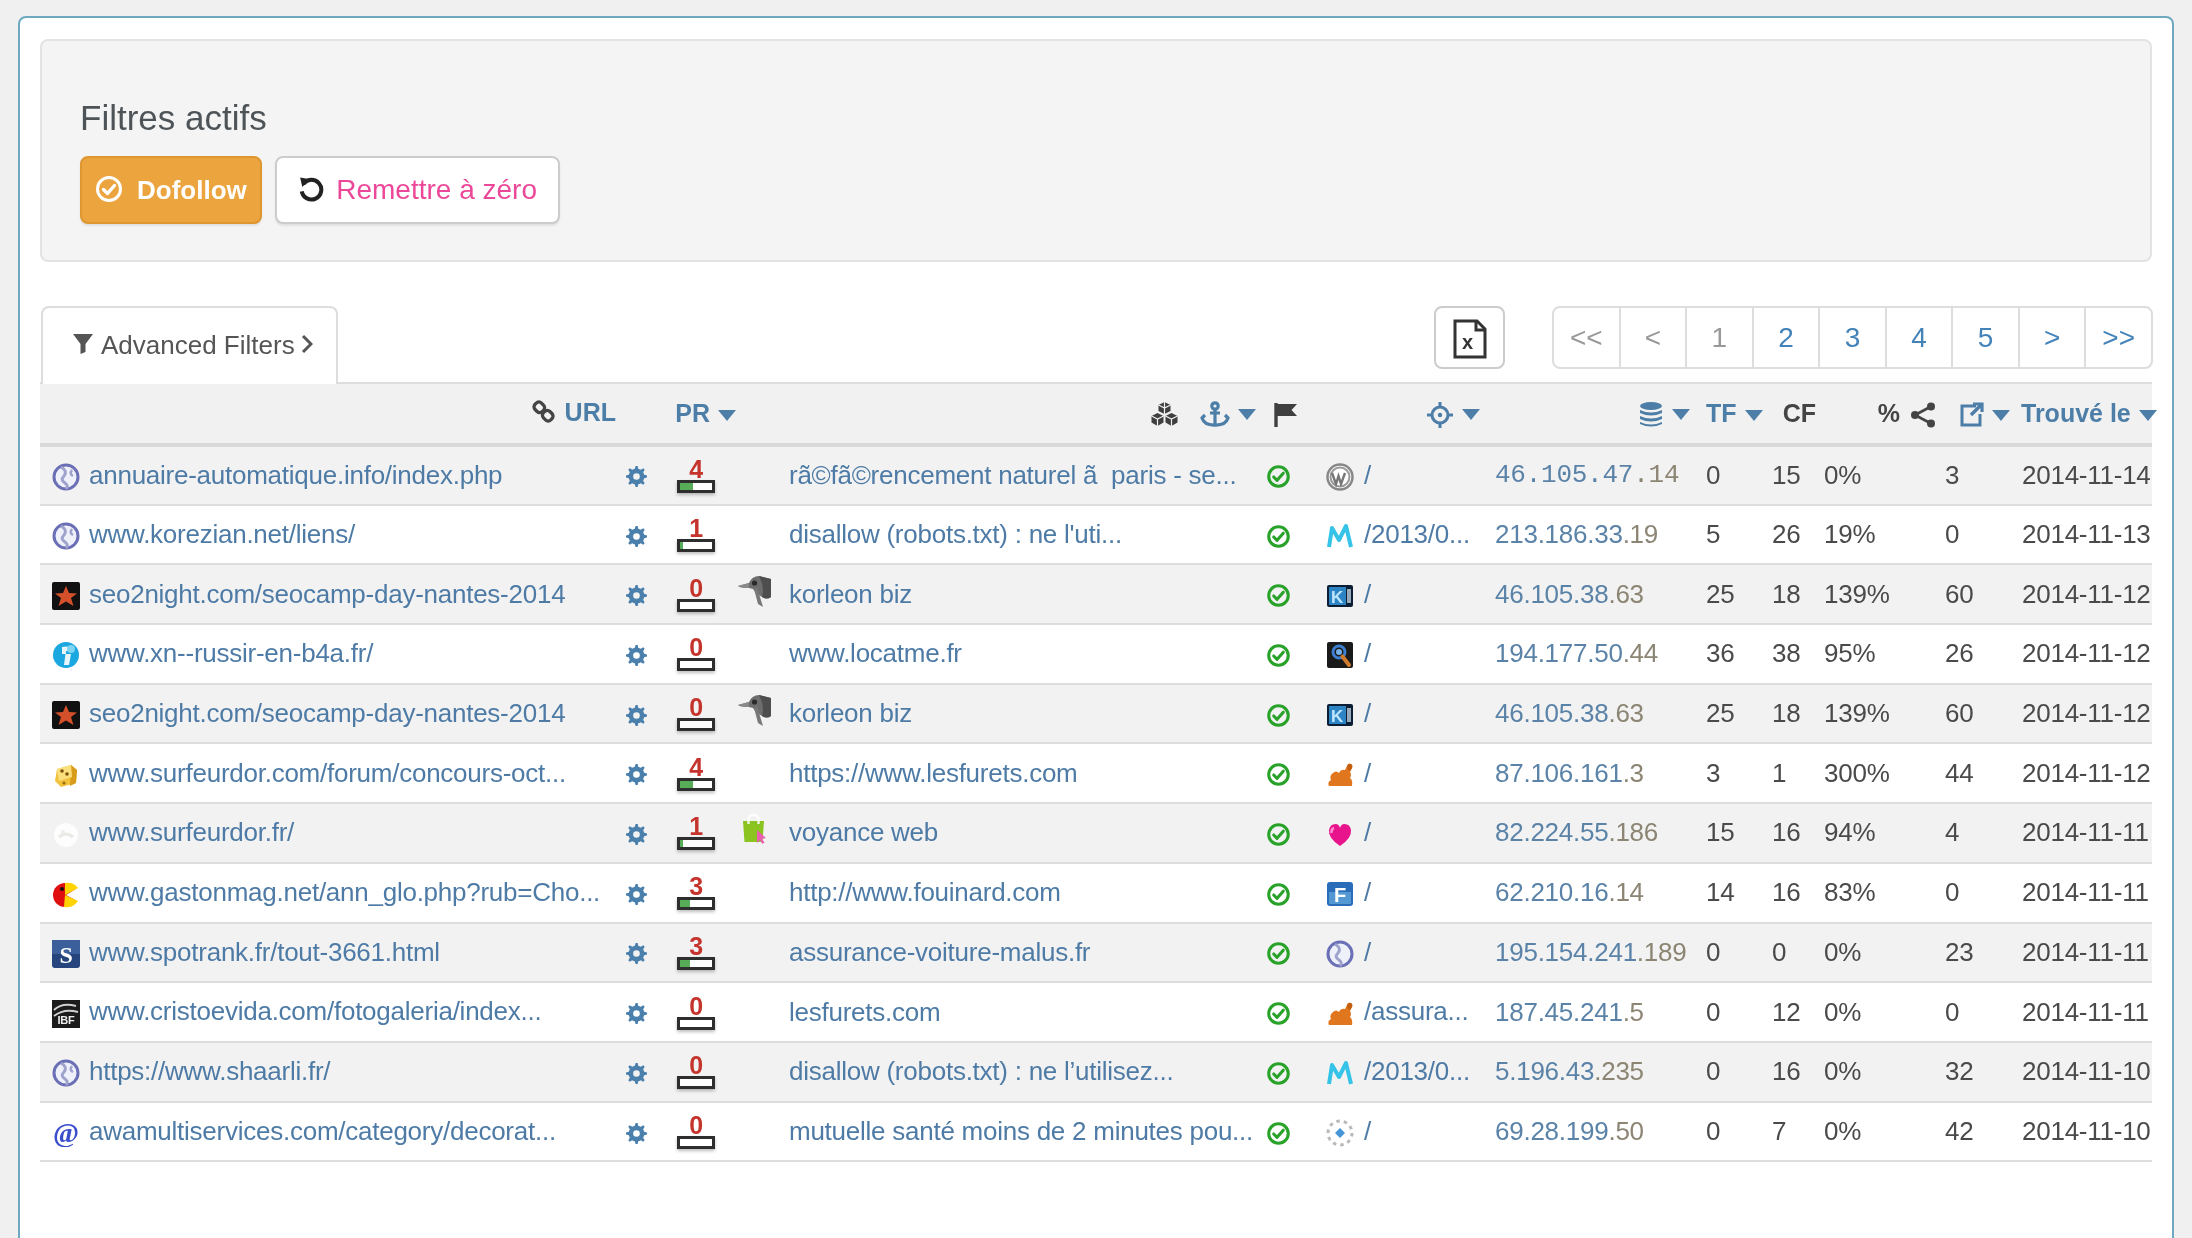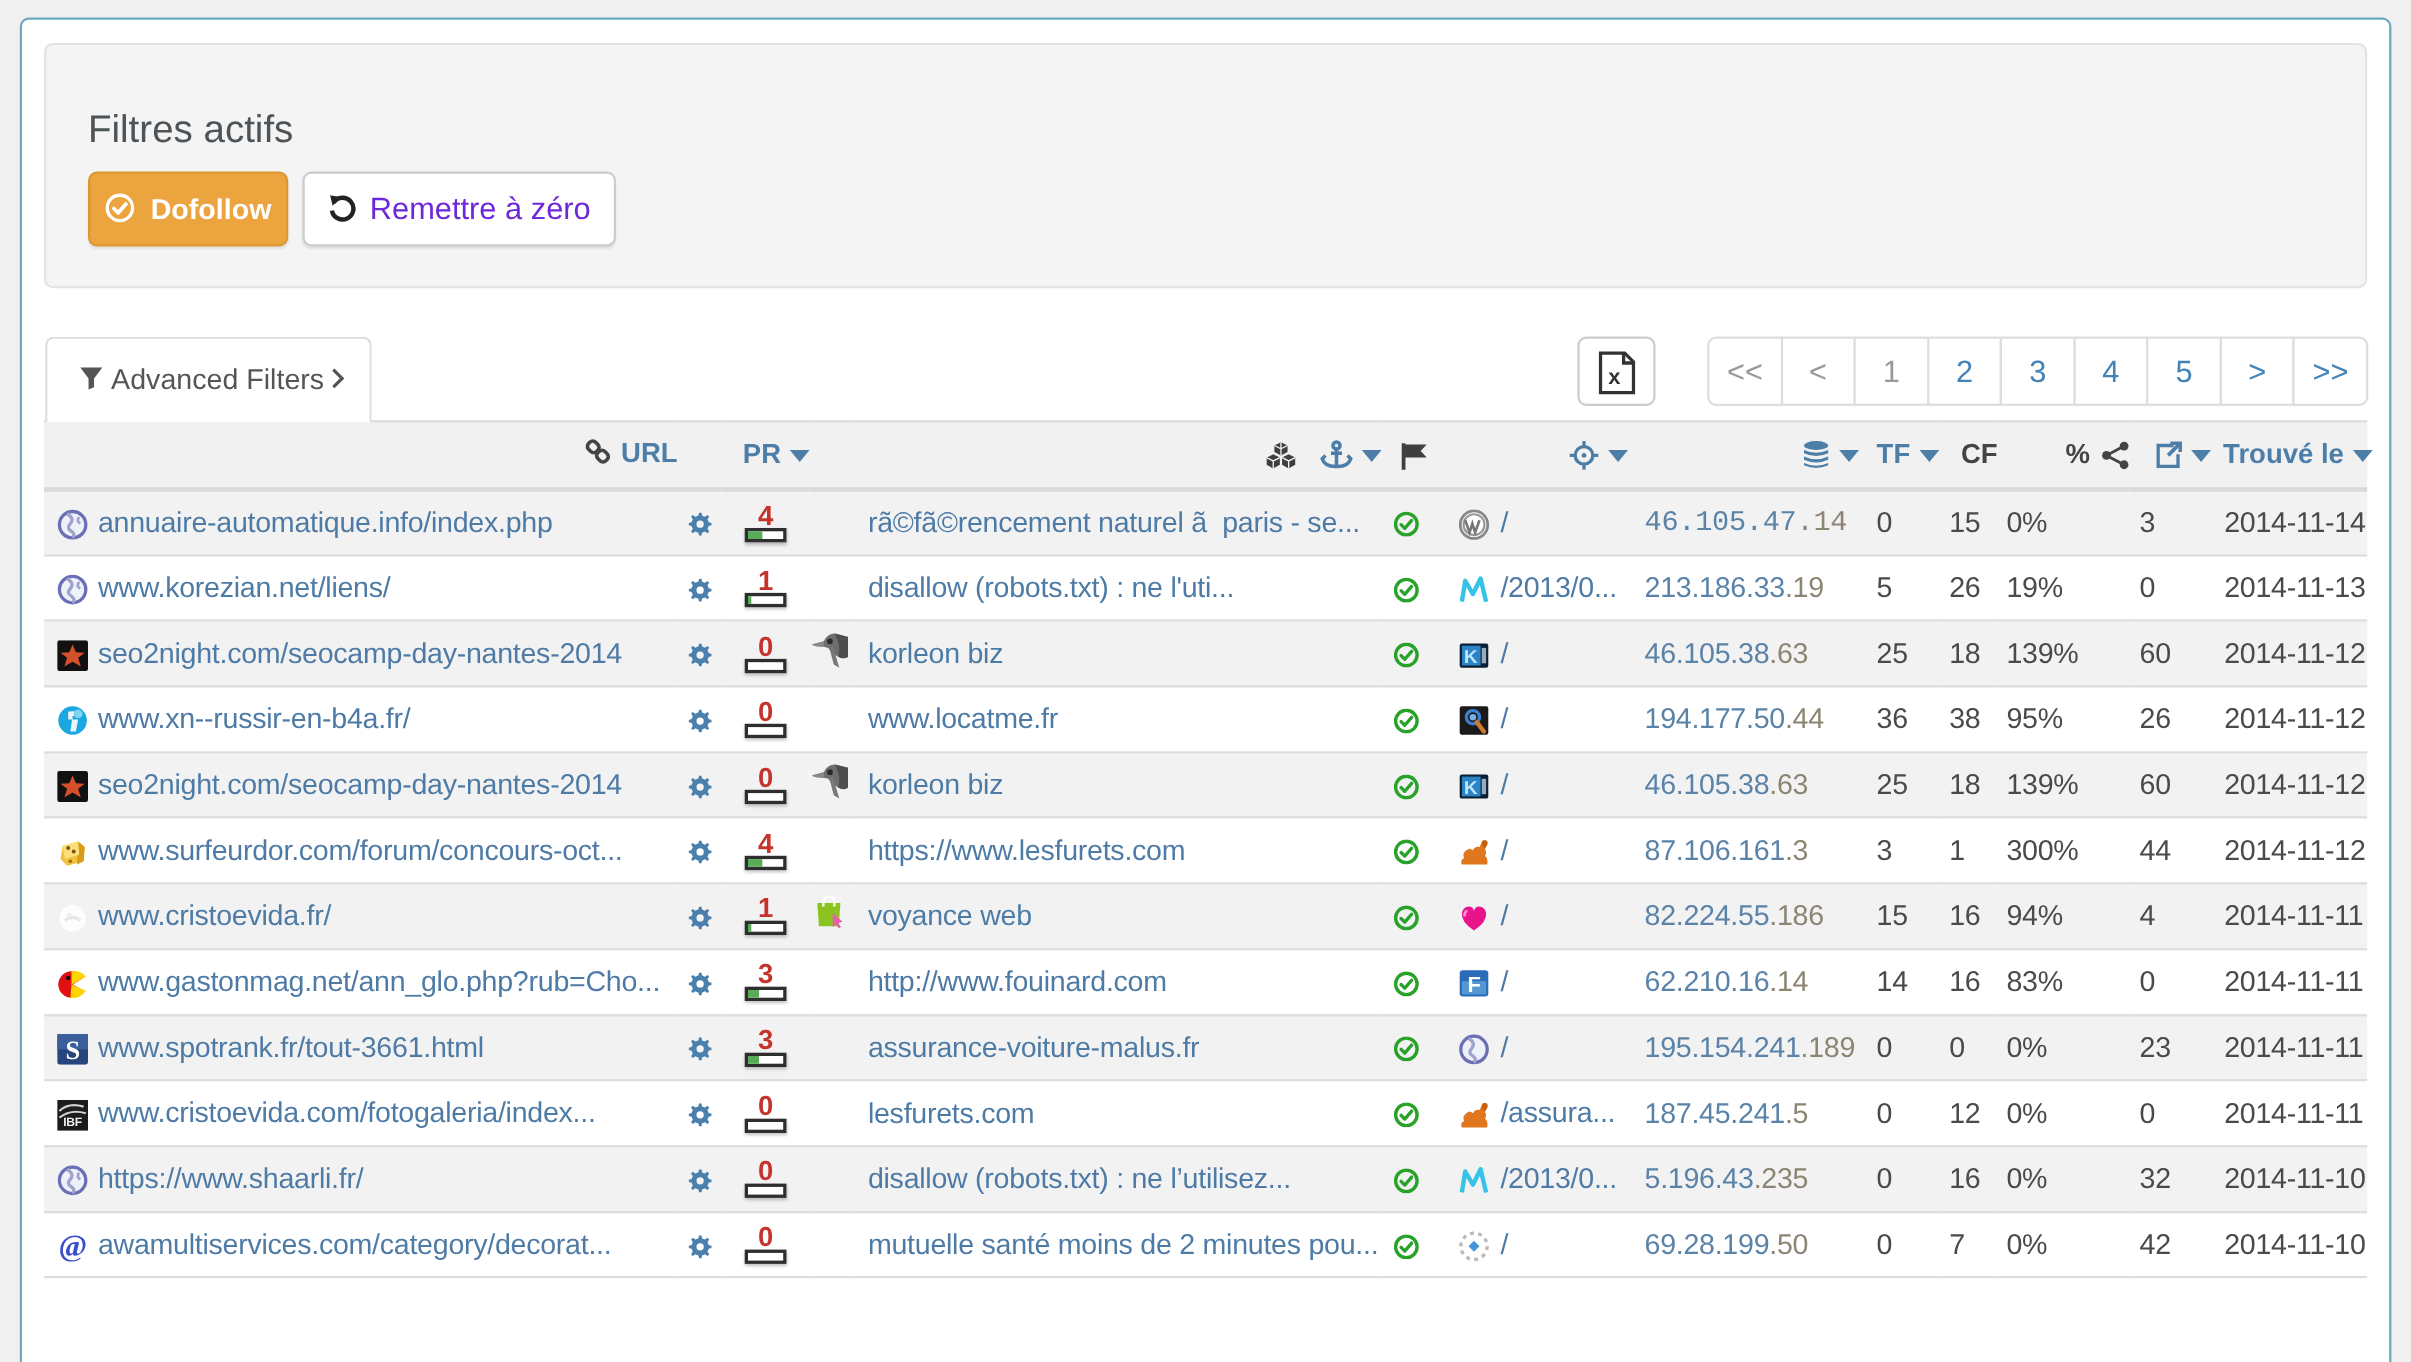--- a/index.html
+++ b/index.html
@@ -10,21 +10,21 @@
 #phead .licon { position:absolute; left:30px; top:18px; }
 #phead .title { position:absolute; left:96px; top:0; line-height:73px; font-size:36px; color:#fff; }
 #phead .closex { position:absolute; right:20px; top:26px; }
 #pbody { padding:21px 20px 0 20px; }
 #fbox { height:223px; background:#f4f4f4; border:2px solid #e3e3e3; border-radius:8px;
   padding:57px 0 0 38px; }
 #fbox .ft { font-size:35px; color:#4d5357; line-height:40px; }
 .btnrow { margin-top:18px; }
 .btn { display:inline-block; height:68px; line-height:64px; border-radius:8px; font-size:28px; vertical-align:top; }
 .btn-o { background:#eba43e; border:2px solid #dd9630; color:#fff; font-weight:bold; padding:0 13px; font-size:26px; box-shadow:0 2px 2px rgba(0,0,0,0.08); }
-.btn-w { background:#fff; border:2px solid #ccc; color:#6d28d9; padding:0 21px; margin-left:9px; font-size:28px; box-shadow:0 2px 2px rgba(0,0,0,0.08); }
+.btn-w { background:#fff; border:2px solid #ccc; color:#ec4899; padding:0 21px; margin-left:9px; font-size:28px; box-shadow:0 2px 2px rgba(0,0,0,0.08); }
 .btn svg { vertical-align:middle; margin-right:14px; margin-top:-6px; }
 .btn-w svg { margin-right:11px; }
 #toolbar { position:relative; height:76px; margin-top:44px; }
 #tab { position:absolute; left:1px; top:0; width:297px; height:78px; background:#fff;
   border:2px solid #ddd; border-bottom:none; border-radius:8px 8px 0 0; line-height:74px;
   font-size:26px; color:#555; padding-left:29px; }
 #tab svg { vertical-align:middle; margin-top:-6px; }
 #tab .txt { margin-left:7px; margin-right:6px; }
 #excel { position:absolute; left:1394px; top:0; width:71px; height:63px; border:2px solid #ccc; border-radius:8px; background:#fff; text-align:center; }
 #excel svg { margin-top:11px; }
@@ -466,21 +466,21 @@
 <td style="padding-left:16px;"><span class="num">3</span></td>
 <td style="padding-left:10px;"><span class="num">1</span></td>
 <td style="padding-left:8px;"><span class="num">300%</span></td>
 <td></td>
 <td style="padding-left:9px;"><span class="num">44</span></td>
 <td style="padding-left:12px;"><span class="date">2014-11-12</span></td>
 </tr>
 <tr class="odd">
 <td><svg class="favwrap" viewBox="0 0 28 28">
                 <use href="#f-faint"></use>
-              </svg><a class="lnk">www.cristoevida.fr/</a></td>
+              </svg><a class="lnk">www.surfeurdor.fr/</a></td>
 <td><svg width="21" height="21" viewBox="0 0 22 22" style="vertical-align:middle; margin-left:10px;">
                 <use href="#i-gear"></use>
               </svg></td>
 <td class="prw">
               <span class="prnum">1</span>
               <span class="prbar">
                 <span class="prfill" style="width:10%"></span>
               </span>
             </td>
 <td style="text-align:center;"><svg width="28" height="32" viewBox="0 0 28 32">

